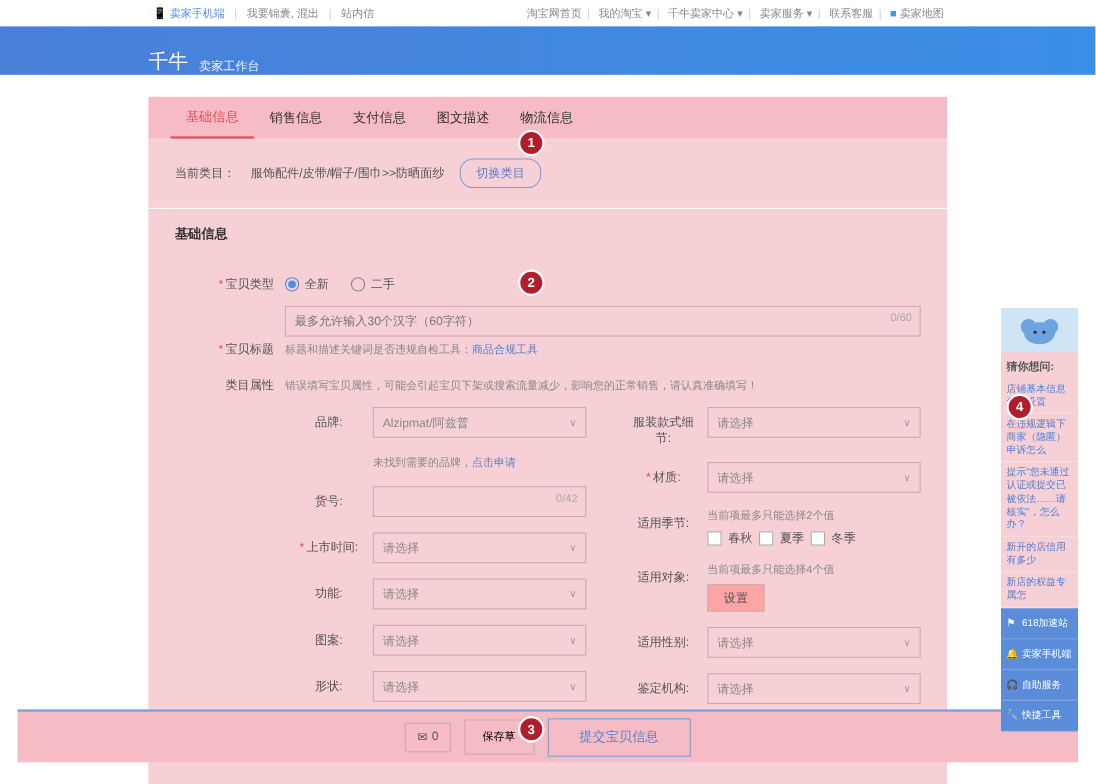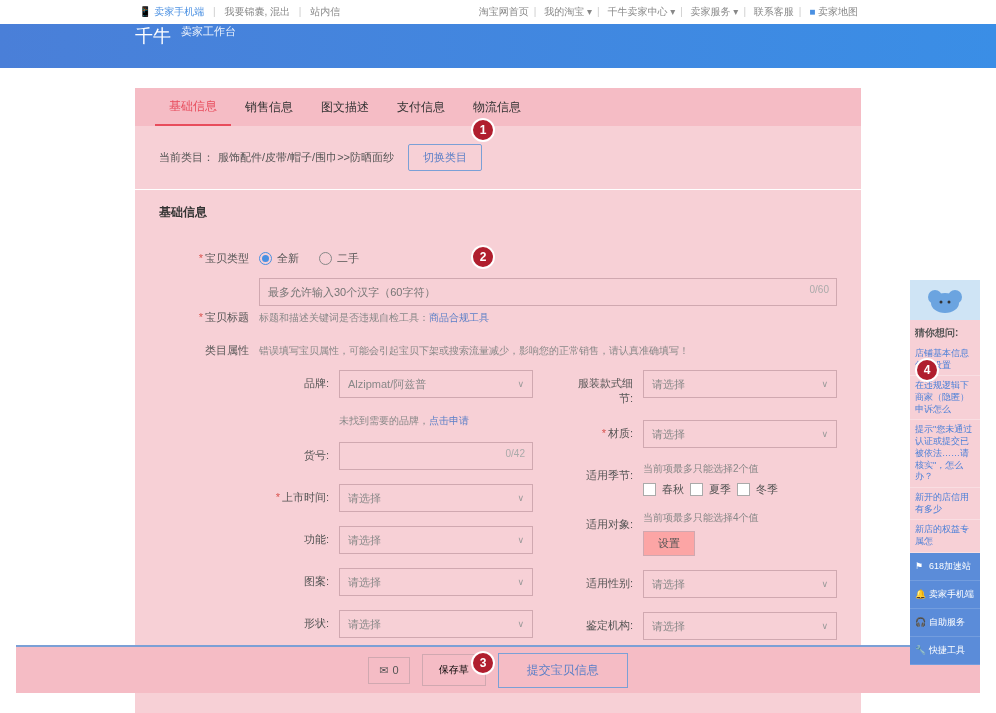--- a/index.html
+++ b/index.html
@@ -2,32 +2,32 @@
 <html><head>
 <meta charset="utf-8">
 <style>
 *{margin:0;padding:0;box-sizing:border-box;font-family:"Microsoft YaHei",sans-serif}
 body{background:#fff;width:996px;height:713px;position:relative;overflow:hidden}
 .topbar{height:24px;display:flex;justify-content:space-between;align-items:center;padding:0 135px;font-size:10px;color:#888}
 .topbar a{color:#888;text-decoration:none;margin:0 4px}
 .topbar .phone{color:#4a90e2}
 .topbar .right a{margin:0 3px}
 .topbar .sep{color:#ccc;margin:0 2px}
-.header{height:44px;background:linear-gradient(90deg,#4a7fd8 0%,#3a8ee6 100%);display:flex;align-items:flex-start;padding:0 135px;color:#fff}
+.header{height:44px;background:linear-gradient(90deg,#4a7fd8 0%,#3a8ee6 100%);display:flex;align-items:flex-end;padding:0 135px;color:#fff}
 .header .logo{font-size:18px;font-weight:400;margin-right:10px}
 .header .sub{font-size:11px;opacity:.9}
 .main{padding:20px 135px 0;position:relative}
 .tabs{background:#f5bcc5;height:38px;display:flex;align-items:center;padding:0 20px;position:relative}
 .tab{font-size:12px;color:#333;padding:0 14px;height:38px;display:flex;align-items:center;cursor:pointer}
 .tab.active{color:#e84c5c;border-bottom:2px solid #e84c5c}
 .panel{background:#f7d0d6;padding:0}
 .catbar{background:#f7d0d6;padding:18px 24px;display:flex;align-items:center;font-size:11px;color:#555}
-.catbar .label{margin-right:4px}
+.catbar .label{margin-right:14px}
 .catbar .path{color:#555;margin-right:14px}
-.switch-btn{border:1px solid #7ba0d6;color:#5b7fc7;background:transparent;padding:5px 14px;font-size:11px;border-radius:2px;cursor:pointer}
+.switch-btn{border:1px solid #7ba0d6;color:#5b7fc7;background:transparent;padding:5px 14px;font-size:11px;border-radius:12px;cursor:pointer}
 .section-title{background:#f7d0d6;padding:14px 24px;font-size:12px;color:#333;font-weight:600;border-top:1px solid #fff}
 .form{background:#f7d0d6;padding:10px 24px 20px}
 .row{display:flex;align-items:flex-end;margin-bottom:12px;font-size:11px}
 .row .flabel{width:100px;text-align:right;color:#555;padding-top:6px;padding-right:10px}
 .row .flabel .req{color:#d9534f;margin-right:2px}
 .row .fbody{flex:1}
 .radio-group{display:flex;align-items:center;gap:20px;padding-top:5px}
 .radio-group label{display:flex;align-items:center;gap:5px;cursor:pointer;color:#555}
 .radio{width:13px;height:13px;border:1px solid #888;border-radius:50%;display:inline-flex;align-items:center;justify-content:center}
 .radio.checked{border-color:#4a90e2}
@@ -35,21 +35,21 @@
 .tinput{width:100%;height:28px;border:1px solid #d0a8b0;background:#f7d0d6;padding:0 8px;font-size:11px;color:#888;outline:none}
 .title-input{position:relative}
 .title-input .count{position:absolute;right:8px;top:6px;font-size:10px;color:#aaa}
 .hint{font-size:10px;color:#888;margin-top:5px}
 .hint a{color:#5b7fc7;text-decoration:none}
 .attr-wrap{padding-left:110px}
 .attr-hint{font-size:10px;color:#888;margin-bottom:0}
 .attr-cols{display:flex;gap:40px}
 .attr-col{flex:1}
 .arow{display:flex;align-items:flex-start;margin-bottom:14px;font-size:11px}
-.arow .alabel{width:70px;text-align:right;color:#555;padding-right:10px;padding-top:6px}
+.arow .alabel{width:70px;text-align:center;color:#555;padding-right:10px;padding-top:6px}
 .arow .alabel .req{color:#d9534f;margin-right:2px}
 .arow .abody{flex:1}
 .sel{width:100%;height:28px;border:1px solid #d0a8b0;background:#f7d0d6;padding:0 8px;font-size:11px;color:#888;display:flex;align-items:center;justify-content:space-between;cursor:pointer}
 .sel .chev{color:#999;font-size:9px}
 .ahint{font-size:10px;color:#888;margin-top:16px}
 .ahint a{color:#5b7fc7;text-decoration:none}
 .ainput{width:100%;height:28px;border:1px solid #d0a8b0;background:#f7d0d6;padding:0 8px;font-size:11px;color:#888;outline:none;position:relative}
 .ainput-wrap{position:relative}
 .ainput-wrap .cnt{position:absolute;right:8px;top:6px;font-size:10px;color:#aaa}
 .multinote{font-size:10px;color:#888;margin-bottom:6px}
@@ -93,22 +93,22 @@
 
 <div class="header">
   <span class="logo">千牛</span>
   <span class="sub">卖家工作台</span>
 </div>
 
 <div class="main">
   <div class="tabs">
     <div class="tab active">基础信息</div>
     <div class="tab">销售信息</div>
+    <div class="tab">支付信息</div>
     <div class="tab">图文描述</div>
-    <div class="tab">支付信息</div>
     <div class="tab">物流信息</div>
   </div>
 
   <div class="panel">
     <div class="catbar">
       <span class="label">当前类目：</span>
       <span class="path">服饰配件/皮带/帽子/围巾&gt;&gt;防晒面纱</span>
       <button class="switch-btn">切换类目</button>
     </div>
 

